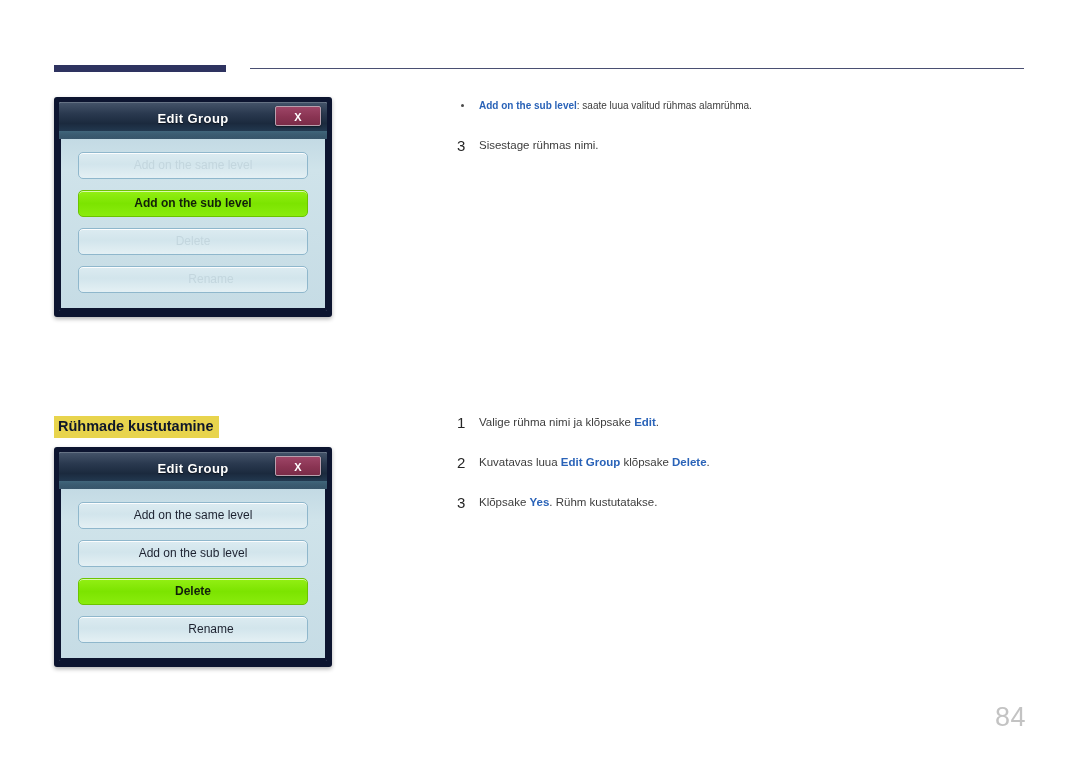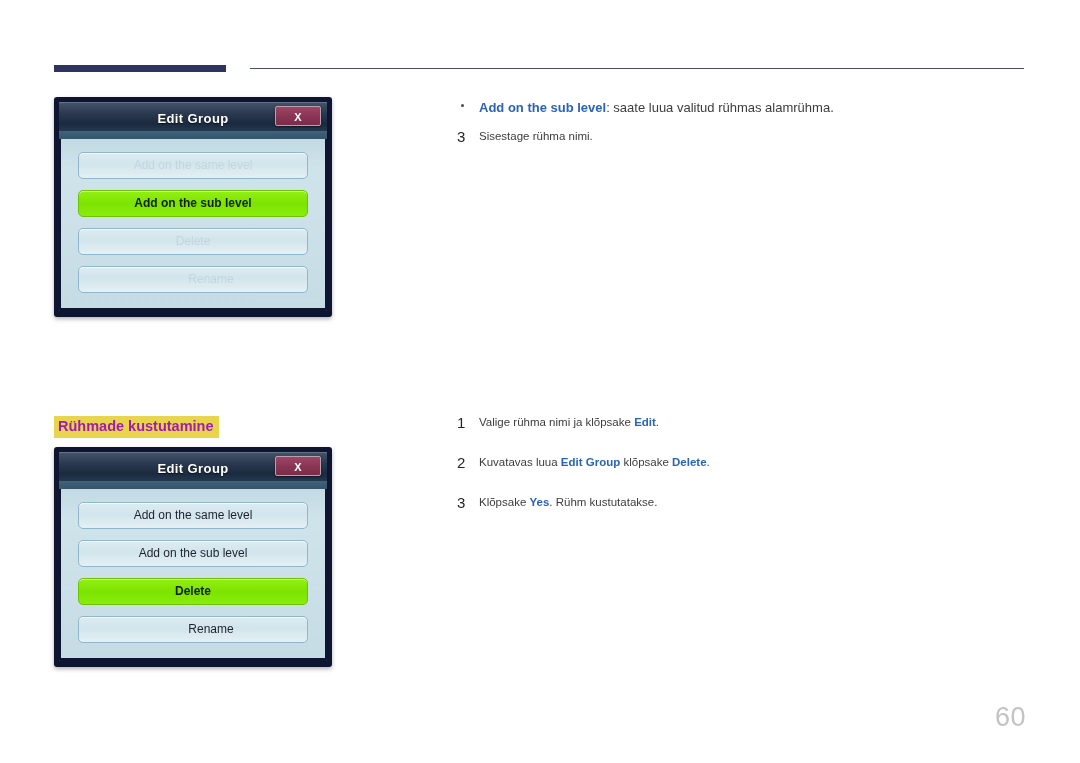--- a/index.html
+++ b/index.html
@@ -124,42 +124,42 @@
 
   #dialog-1 { left: 54px; top: 97px; }
   #dialog-2 { left: 54px; top: 447px; }
 
   
   .section-heading {
     position: absolute;
     left: 54px; top: 416px;
     font-size: 14.5px;
     font-weight: bold;
-    color: #a21caf;
+    color: #0f172a;
     background: #e8d44d;
     padding: 2px 5px 3px 4px;
     line-height: 1.15;
   }
 
   
   .col-right {
     position: absolute;
     left: 455px;
     width: 570px;
   }
   #right-top  { top: 98px; }
   #right-bot  { top: 414px; }
 
   .bullet-row {
     position: relative;
     padding-left: 24px;
-    font-size: 13px;
+    font-size: 10px;
     color: #3c3c3c;
     line-height: 1.5;
-    margin-bottom: 10px;
+    margin-bottom: 24px;
   }
   .bullet-row .dot {
     position: absolute;
     left: 6px; top: 6px;
     width: 3px; height: 3px;
     border-radius: 50%;
     background: #4a4a4a;
   }
   .num-row {
     position: relative;
@@ -228,23 +228,23 @@
 
 <div class="section-heading">Rühmade kustutamine</div>
 
 <div class="col-right" id="right-top">
   <div class="bullet-row">
     <span class="dot"></span>
     <span class="kw">Add on the sub level</span><span>: saate luua valitud rühmas alamrühma.</span>
   </div>
   <div class="num-row">
     <span class="num">3</span>
-    <span>Sisestage rühma nimi.</span>
+    <span>Sisestage rühmas nimi.</span>
   </div>
 </div>
 
 <div class="col-right" id="right-bot">
     <div class="num-row"><span class="num">1</span><span>Valige rühma nimi ja klõpsake </span><span class="kw">Edit</span><span>.</span></div>
     <div class="num-row"><span class="num">2</span><span>Kuvatavas luua </span><span class="kw">Edit Group</span><span> klõpsake </span><span class="kw">Delete</span><span>.</span></div>
     <div class="num-row"><span class="num">3</span><span>Klõpsake </span><span class="kw">Yes</span><span>. Rühm kustutatakse.</span></div>
   </div>
 
-<div class="page-num">60</div>
+<div class="page-num">84</div>
 
 </body></html>

